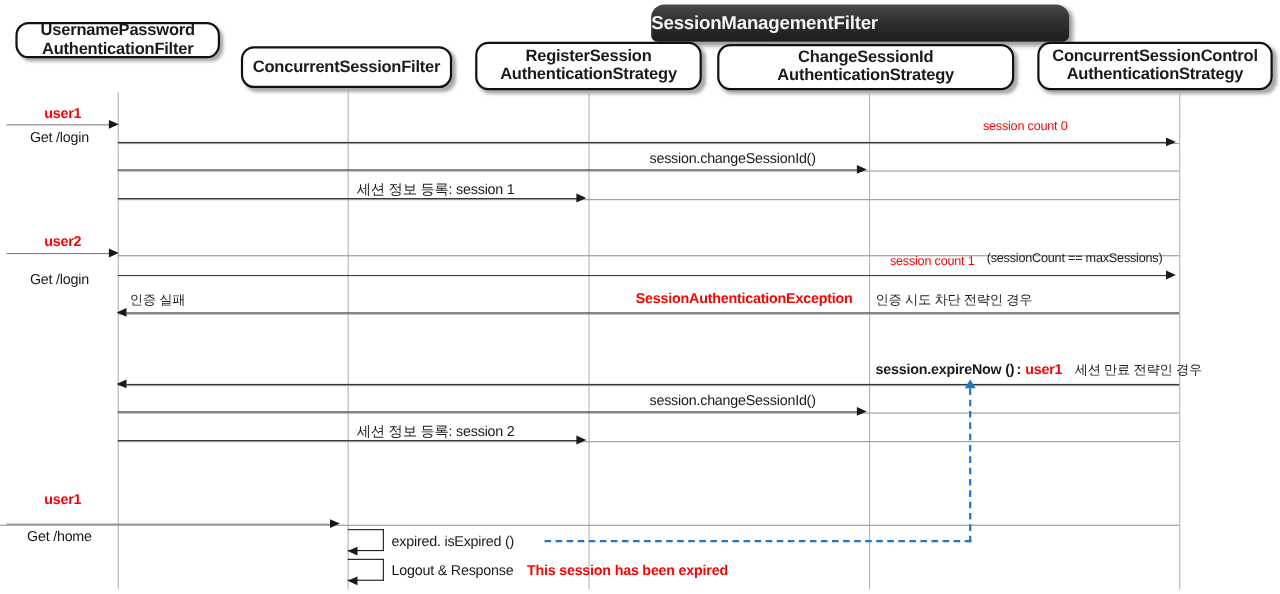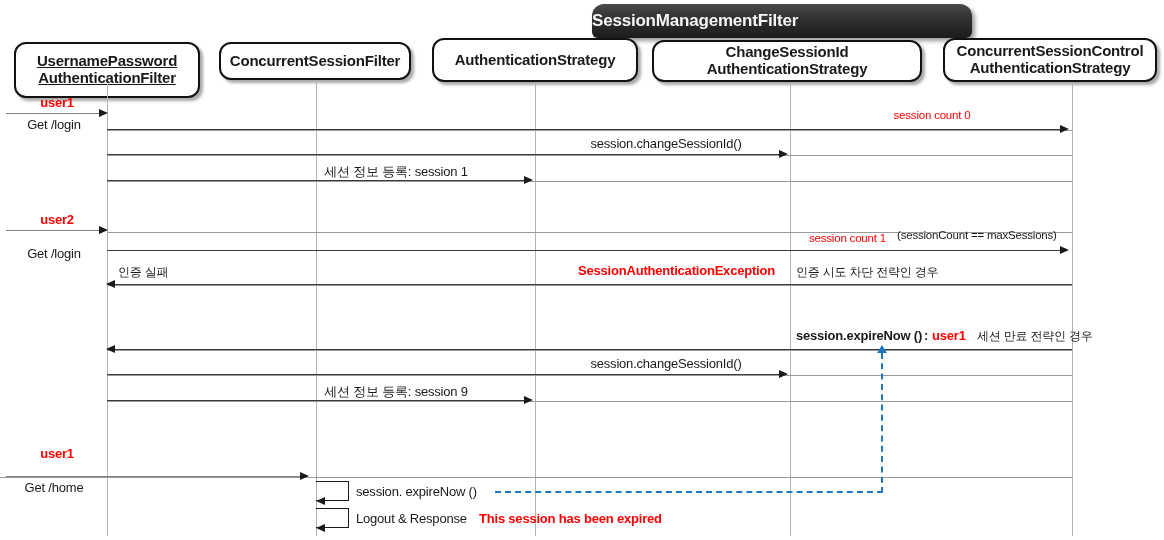--- a/index.html
+++ b/index.html
@@ -65,35 +65,36 @@
 </style>
 </head>
 <body>
 
 <div id="diagram">
 
   <div class="gbox" style="left:592px;top:4px;width:380px;height:34px;">
     <span>SessionManagementFilter</span>
   </div>
 
-  <div class="pbox" style="left:14px;top:42px;width:186px;height:56px;text-decoration:underline;">
+  <div class="pbox" style="left:14px;top:20px;width:186px;height:33px;">
     <div>
       <span>UsernamePassword</span>
       <span>AuthenticationFilter</span>
     </div>
   </div>
 
   <div class="pbox" style="left:219px;top:42px;width:192px;height:38px;">
     <div>
       <span>ConcurrentSessionFilter</span>
     </div>
   </div>
 
   <div class="pbox" style="left:432px;top:38px;width:206px;height:44px;">
     <div>
+      <span>RegisterSession</span>
       <span>AuthenticationStrategy</span>
     </div>
   </div>
 
   <div class="pbox" style="left:652px;top:40px;width:270px;height:42px;">
     <div>
       <span>ChangeSessionId</span>
       <span>AuthenticationStrategy</span>
     </div>
   </div>
@@ -158,32 +159,32 @@
   <div class="lbl b s13" style="left:924px;top:329px;">:</div>
   <div class="lbl red b s13" style="left:932px;top:329px;">user1</div>
   <div class="lbl s12" style="left:977px;top:330px;text-align:center;">세션 만료 전략인 경우</div>
   <div class="arrow" style="left:115px;top:349px;width:957px;"></div>
   <div class="head-l" style="left:106px;top:345px;"></div>
 
   <div class="lbl c s13" style="left:666px;top:357px;">session.changeSessionId()</div>
   <div class="arrow" style="left:107px;top:374px;width:676px;"></div>
   <div class="head-r" style="left:779px;top:370px;"></div>
 
-  <div class="lbl c s13" style="left:396px;top:385px;">세션 정보 등록: session 9</div>
+  <div class="lbl c s13" style="left:396px;top:385px;">세션 정보 등록: session 2</div>
   <div class="arrow" style="left:107px;top:400px;width:421px;"></div>
   <div class="head-r" style="left:524px;top:396px;"></div>
 
   <div class="lbl red c b s13" style="left:57px;top:447px;">user1</div>
   <div class="arrow grey" style="left:6px;top:476px;width:296px;"></div>
   <div class="head-r" style="left:300px;top:472px;"></div>
   <div class="lbl c s13" style="left:54px;top:481px;">Get /home</div>
 
   <div class="selfbox" style="left:316px;top:481px;width:33px;height:20px;"></div>
   <div class="head-l" style="left:316px;top:497px;"></div>
-  <div class="lbl s13" style="left:356px;top:485px;">session. expireNow ()</div>
+  <div class="lbl s13" style="left:356px;top:485px;">expired. isExpired ()</div>
 
   <div class="selfbox" style="left:316px;top:508px;width:33px;height:20px;"></div>
   <div class="head-l" style="left:316px;top:524px;"></div>
   <div class="lbl s13" style="left:356px;top:512px;">Logout &amp; Response</div>
   <div class="lbl red b s13" style="left:479px;top:512px;">This session has been expired</div>
 
   <div class="bdash-h" style="left:495px;top:491px;width:388px;"></div>
   <div class="bdash-v" style="left:881px;top:353px;height:140px;"></div>
   <div class="bhead-up" style="left:877px;top:345px;"></div>
 

